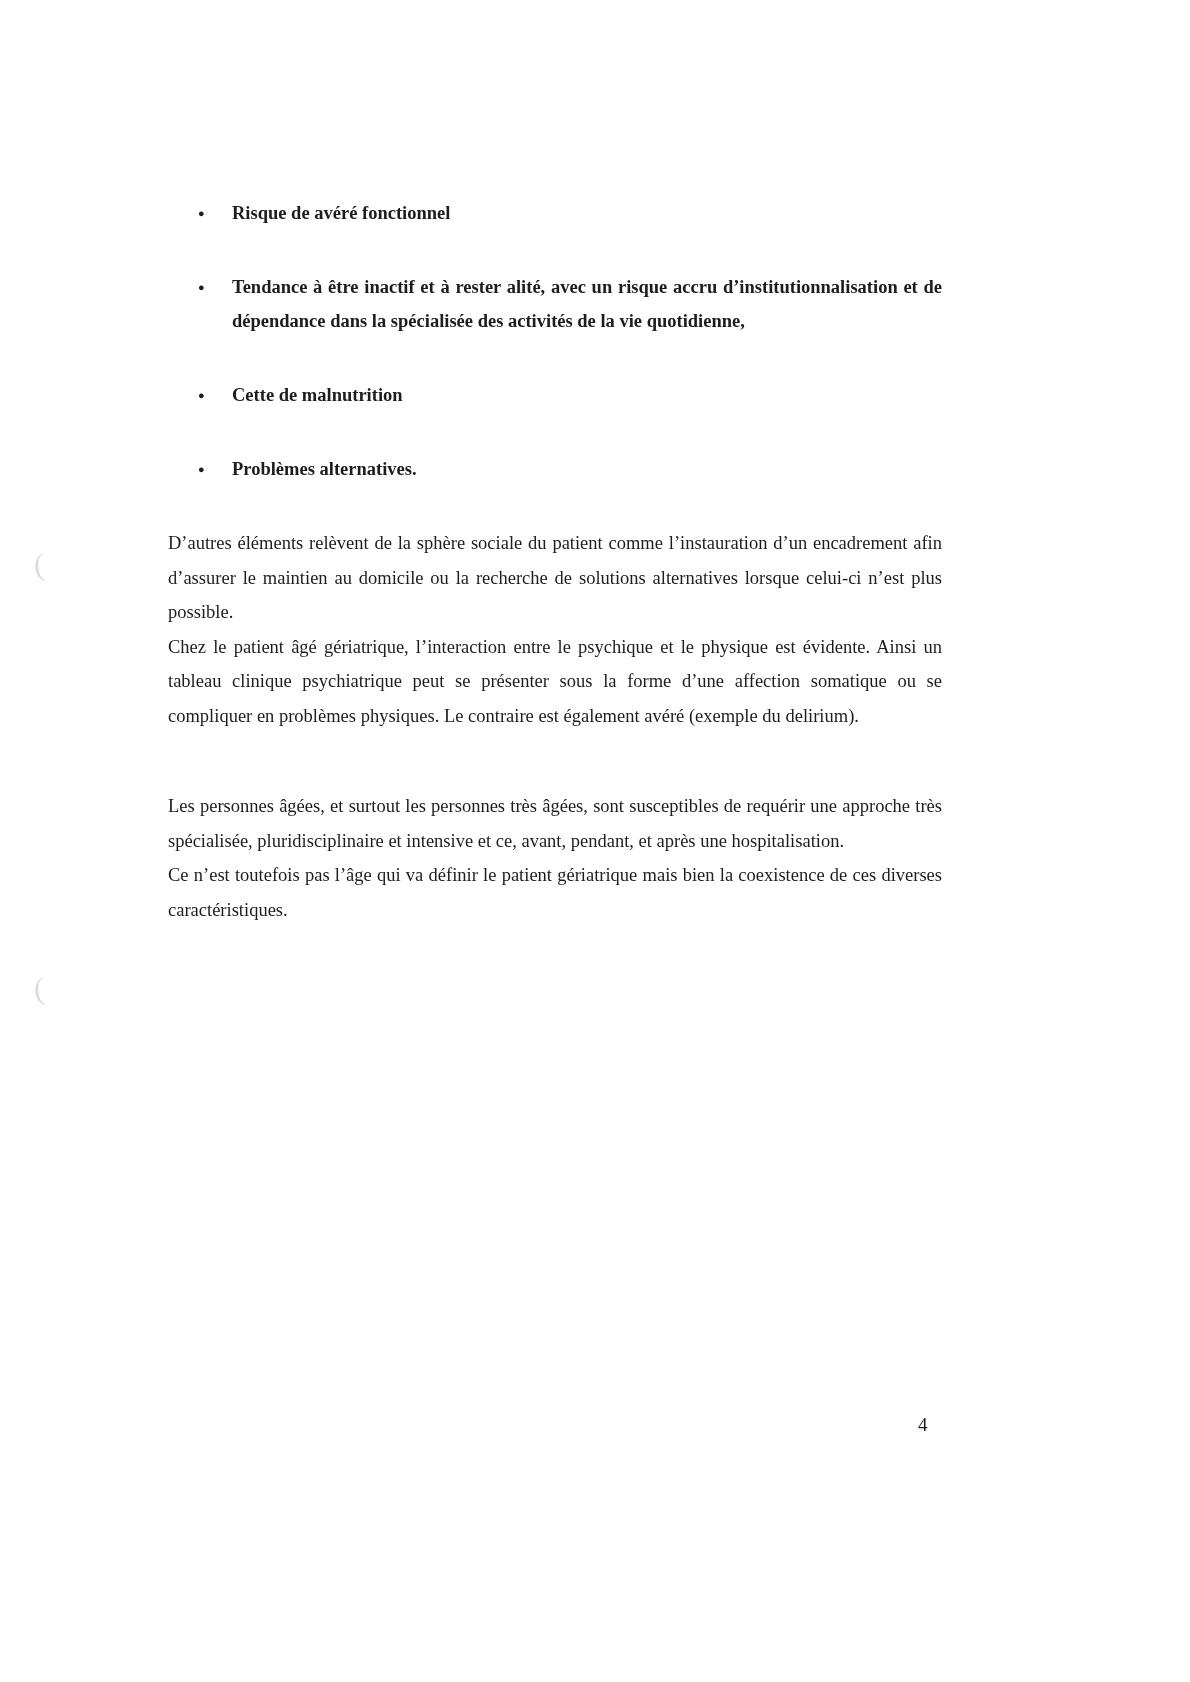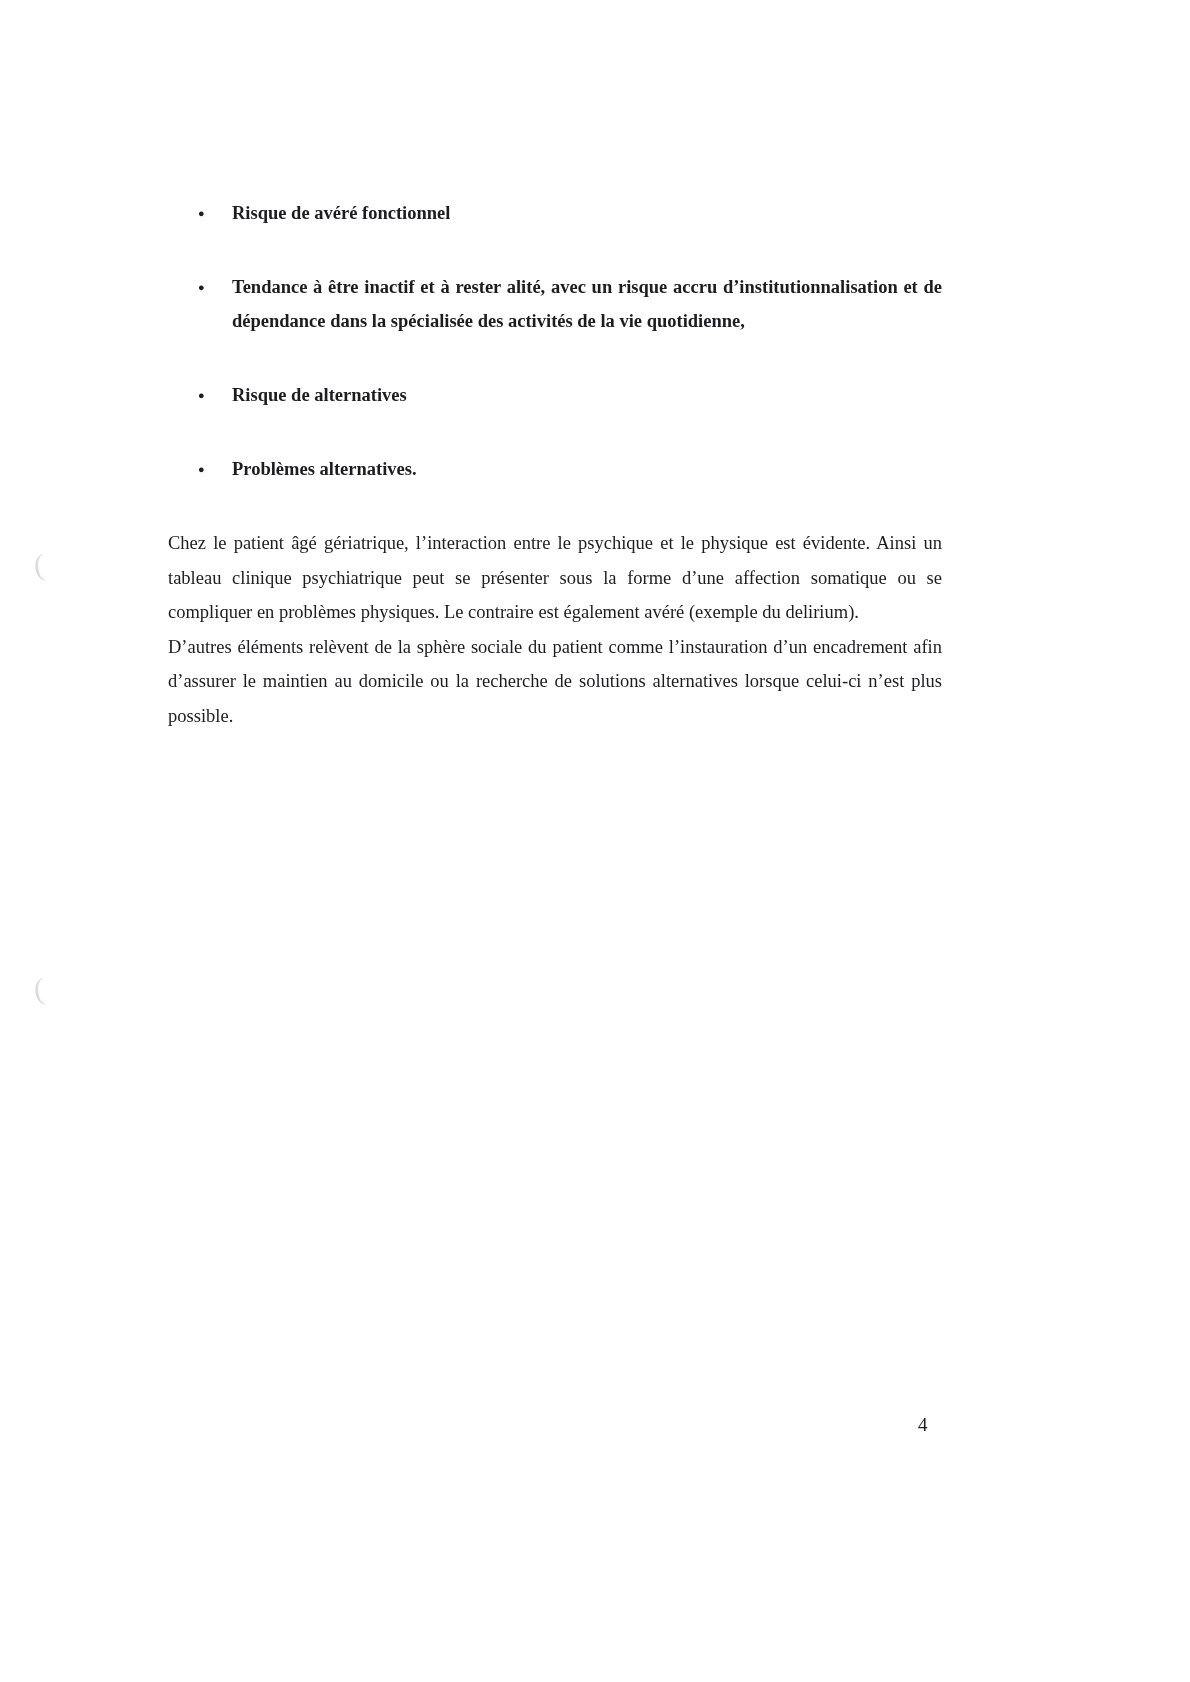--- a/index.html
+++ b/index.html
@@ -90,33 +90,35 @@
       <li class="bullet-item">
         <span class="marker">●</span>
         <span>Risque de avéré fonctionnel</span>
       </li>
       <li class="bullet-item">
         <span class="marker">●</span>
         <span>Tendance à être inactif et à rester alité, avec un risque accru d’institutionnalisation et de dépendance dans la spécialisée des activités de la vie quotidienne,</span>
       </li>
       <li class="bullet-item">
         <span class="marker">●</span>
-        <span>Risque de alternatives</span>
+        <span>Cette de malnutrition</span>
       </li>
       <li class="bullet-item">
         <span class="marker">●</span>
         <span>Problèmes alternatives.</span>
       </li>
     </ul>
 
     <div class="para-group g1">
+      <p>D’autres éléments relèvent de la sphère sociale du patient comme l’instauration d’un encadrement afin d’assurer le maintien au domicile ou la recherche de solutions alternatives lorsque celui-ci n’est plus possible.</p>
       <p>Chez le patient âgé gériatrique, l’interaction entre le psychique et le physique est évidente. Ainsi un tableau clinique psychiatrique peut se présenter sous la forme d’une affection somatique ou se compliquer en problèmes physiques.  Le contraire est également avéré (exemple du delirium).</p>
-      <p>D’autres éléments relèvent de la sphère sociale du patient comme l’instauration d’un encadrement afin d’assurer le maintien au domicile ou la recherche de solutions alternatives lorsque celui-ci n’est plus possible.</p>
     </div>
 
     <div class="para-group g2">
+      <p>Les personnes âgées, et surtout les personnes très âgées, sont susceptibles de requérir une approche très spécialisée, pluridisciplinaire et intensive et ce, avant, pendant, et après une hospitalisation.</p>
+      <p>Ce n’est toutefois pas l’âge qui va définir le patient gériatrique mais bien la coexistence de ces diverses caractéristiques.</p>
     </div>
 
   </div>
 
   <div class="page-number">4</div>
 
 </div>
 
 </body></html>

